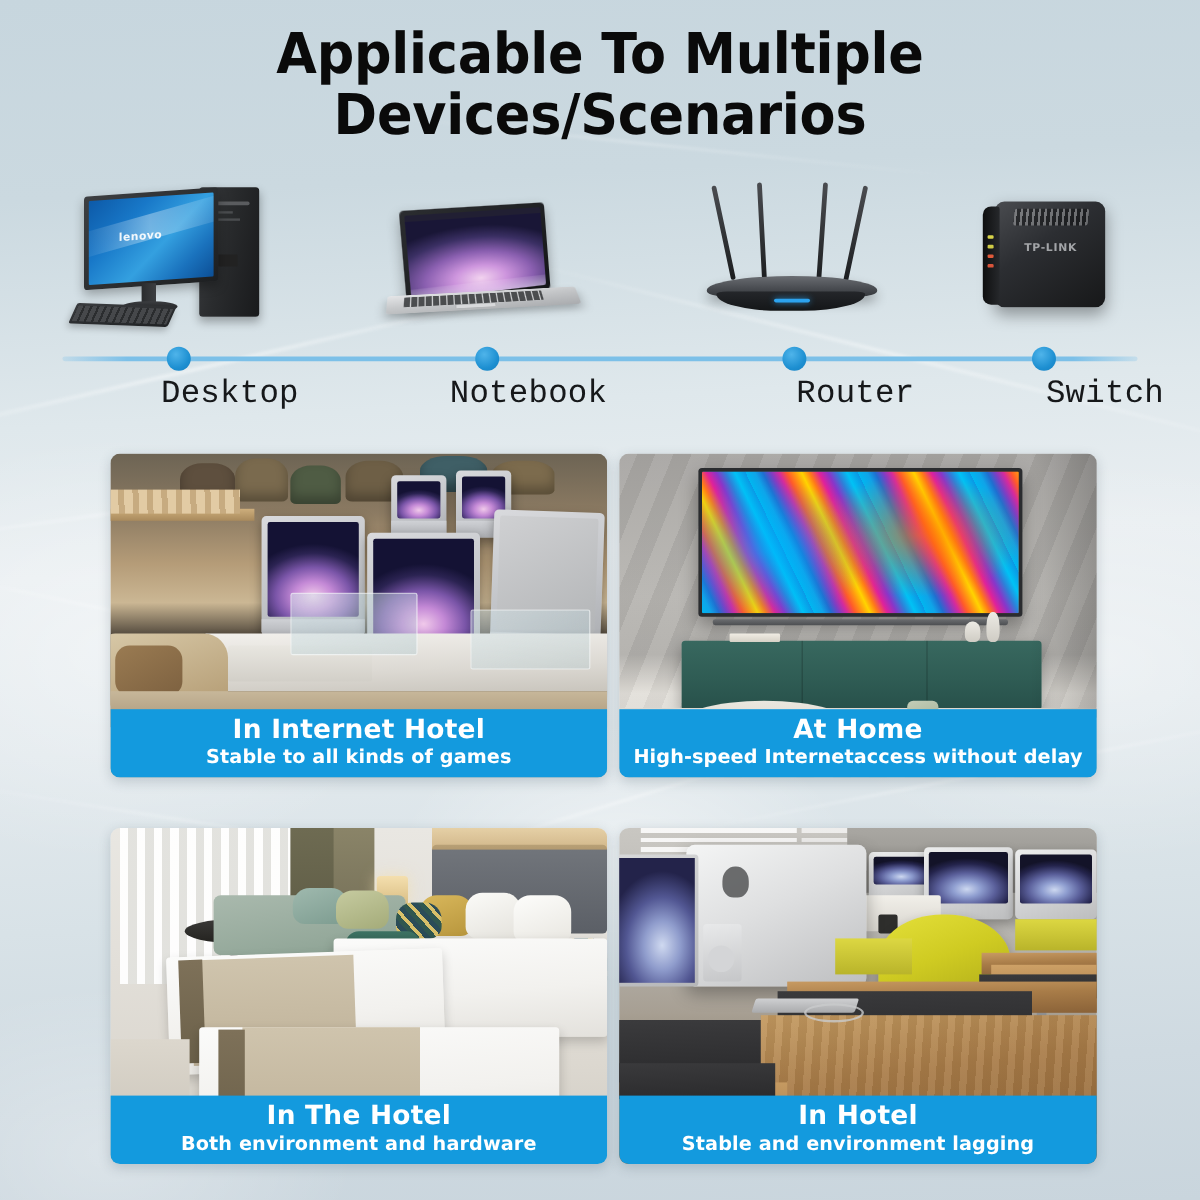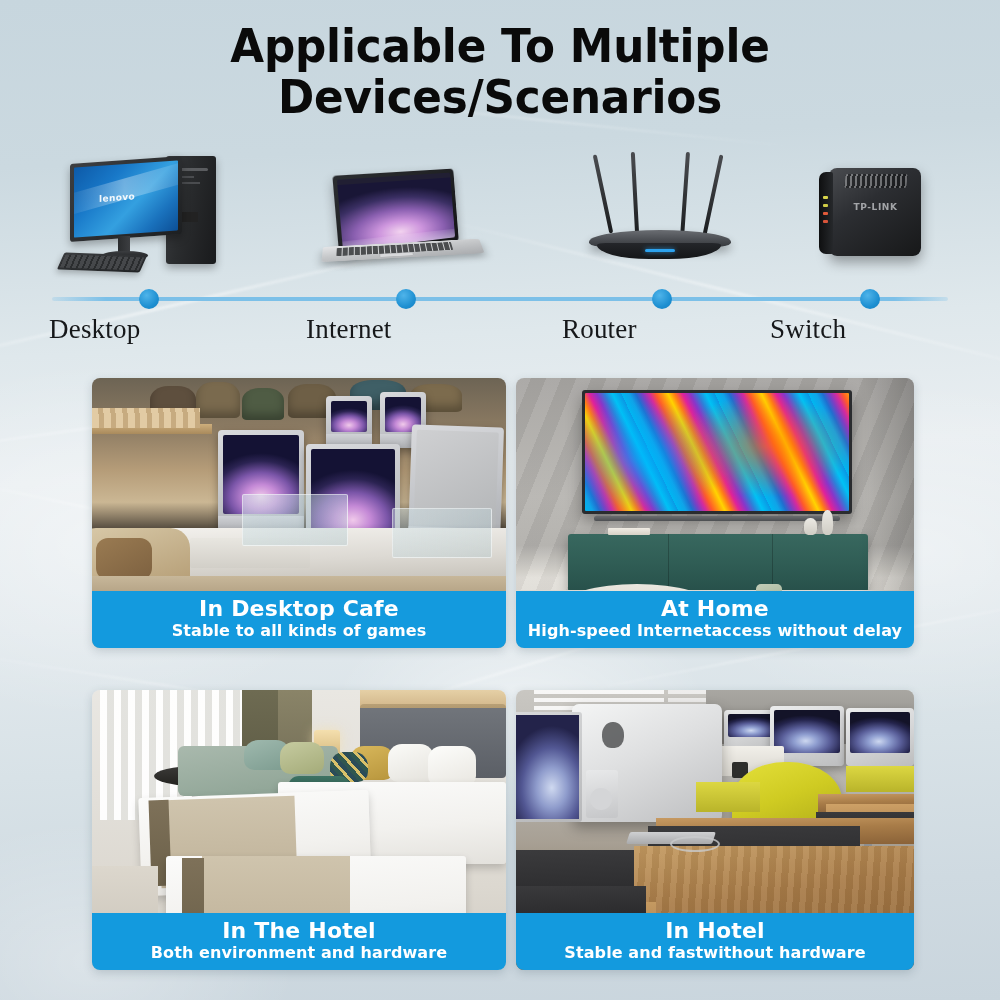--- a/index.html
+++ b/index.html
@@ -73,23 +73,23 @@
     position:absolute; width:20px; height:20px; border-radius:50%;
     background:radial-gradient(circle at 38% 32%, #4fb4ea 0%, #1d8fd1 62%, #177fbe 100%);
     top:289px;
   }
   .dot.p0 { left:139px; }
   .dot.p1 { left:396px; }
   .dot.p2 { left:652px; }
   .dot.p3 { left:860px; }
 
   .devlabel {
-    position:absolute; top:314px; text-align:left;
+    position:absolute; top:314px; text-align:right;
     font-size:27px; color:#16181a; font-weight:normal;
-    font-family:Liberation Serif, serif;
+    font-family:Liberation Mono, monospace;
     letter-spacing:.2px;
   }
   .devlabel.p0 { left:49px;  width:200px; }
   .devlabel.p1 { left:306px; width:200px; }
   .devlabel.p2 { left:562px; width:200px; }
   .devlabel.p3 { left:770px; width:200px; }
 
   
   .card {
     position:absolute; overflow:hidden;
@@ -432,21 +432,21 @@
   </div>
 
   <div class="rail"></div>
 
   <div class="dot p0"></div>
   <div class="dot p1"></div>
   <div class="dot p2"></div>
   <div class="dot p3"></div>
 
   <div class="devlabel p0">Desktop</div>
-  <div class="devlabel p1">Internet</div>
+  <div class="devlabel p1">Notebook</div>
   <div class="devlabel p2">Router</div>
   <div class="devlabel p3">Switch</div>
 
   <div class="card c0">
     <div class="photo">
       <div class="cafe-bg"></div>
 
       <div class="cafe-chair" style="left:58px;  top:8px;  width:46px; height:34px; background:#5e4f3e;"></div>
       <div class="cafe-chair" style="left:104px; top:4px;  width:44px; height:36px; background:#7a6a4e;"></div>
       <div class="cafe-chair" style="left:150px; top:10px; width:42px; height:32px; background:#4f5c44;"></div>
@@ -496,21 +496,21 @@
       <div style="position:absolute; left:-10px; top:150px; width:108px; height:60px;
                   background:linear-gradient(160deg,#d8c9a8,#b49c74);
                   border-radius:14px 20px 4px 4px;"></div>
       <div style="position:absolute; left:4px; top:160px; width:56px; height:42px;
                   background:linear-gradient(150deg,#9a7b52,#7d6140);
                   border-radius:12px;"></div>
       <div style="position:absolute; left:0; top:198px; width:414px; height:30px;
                   background:linear-gradient(180deg,#c7b79a,#a89577);"></div>
     </div>
     <div class="caption">
-      <span class="ttl">In Desktop Cafe</span>
+      <span class="ttl">In Internet Hotel</span>
       <span class="sub">Stable to all kinds of games</span>
     </div>
   </div>
 
   <div class="card c2">
     <div class="photo">
       <div class="hotel-bg"></div>
       <div class="curtain" style="left:8px; top:0; width:160px; height:130px;"></div>
       <div style="position:absolute; left:150px; top:0; width:38px; height:126px;
                   background:linear-gradient(180deg,#6e6b52,#56543f);"></div>
@@ -675,17 +675,17 @@
                   background:linear-gradient(178deg,#3a3a3c,#2a2a2c);"></div>
 
       <div style="position:absolute; left:112px; top:142px; width:86px; height:12px;
                   background:linear-gradient(180deg,#cfd0d2,#a9aaac);
                   border-radius:2px; transform:skewX(-18deg);"></div>
       <div style="position:absolute; left:154px; top:146px; width:50px; height:16px;
                   border:2px solid #c9cacc; border-radius:50%; opacity:.8;"></div>
     </div>
     <div class="caption">
       <span class="ttl">In Hotel</span>
-      <span class="sub">Stable and fastwithout hardware</span>
+      <span class="sub">Stable and environment lagging</span>
     </div>
   </div>
 
 </div>
 
 </body></html>

